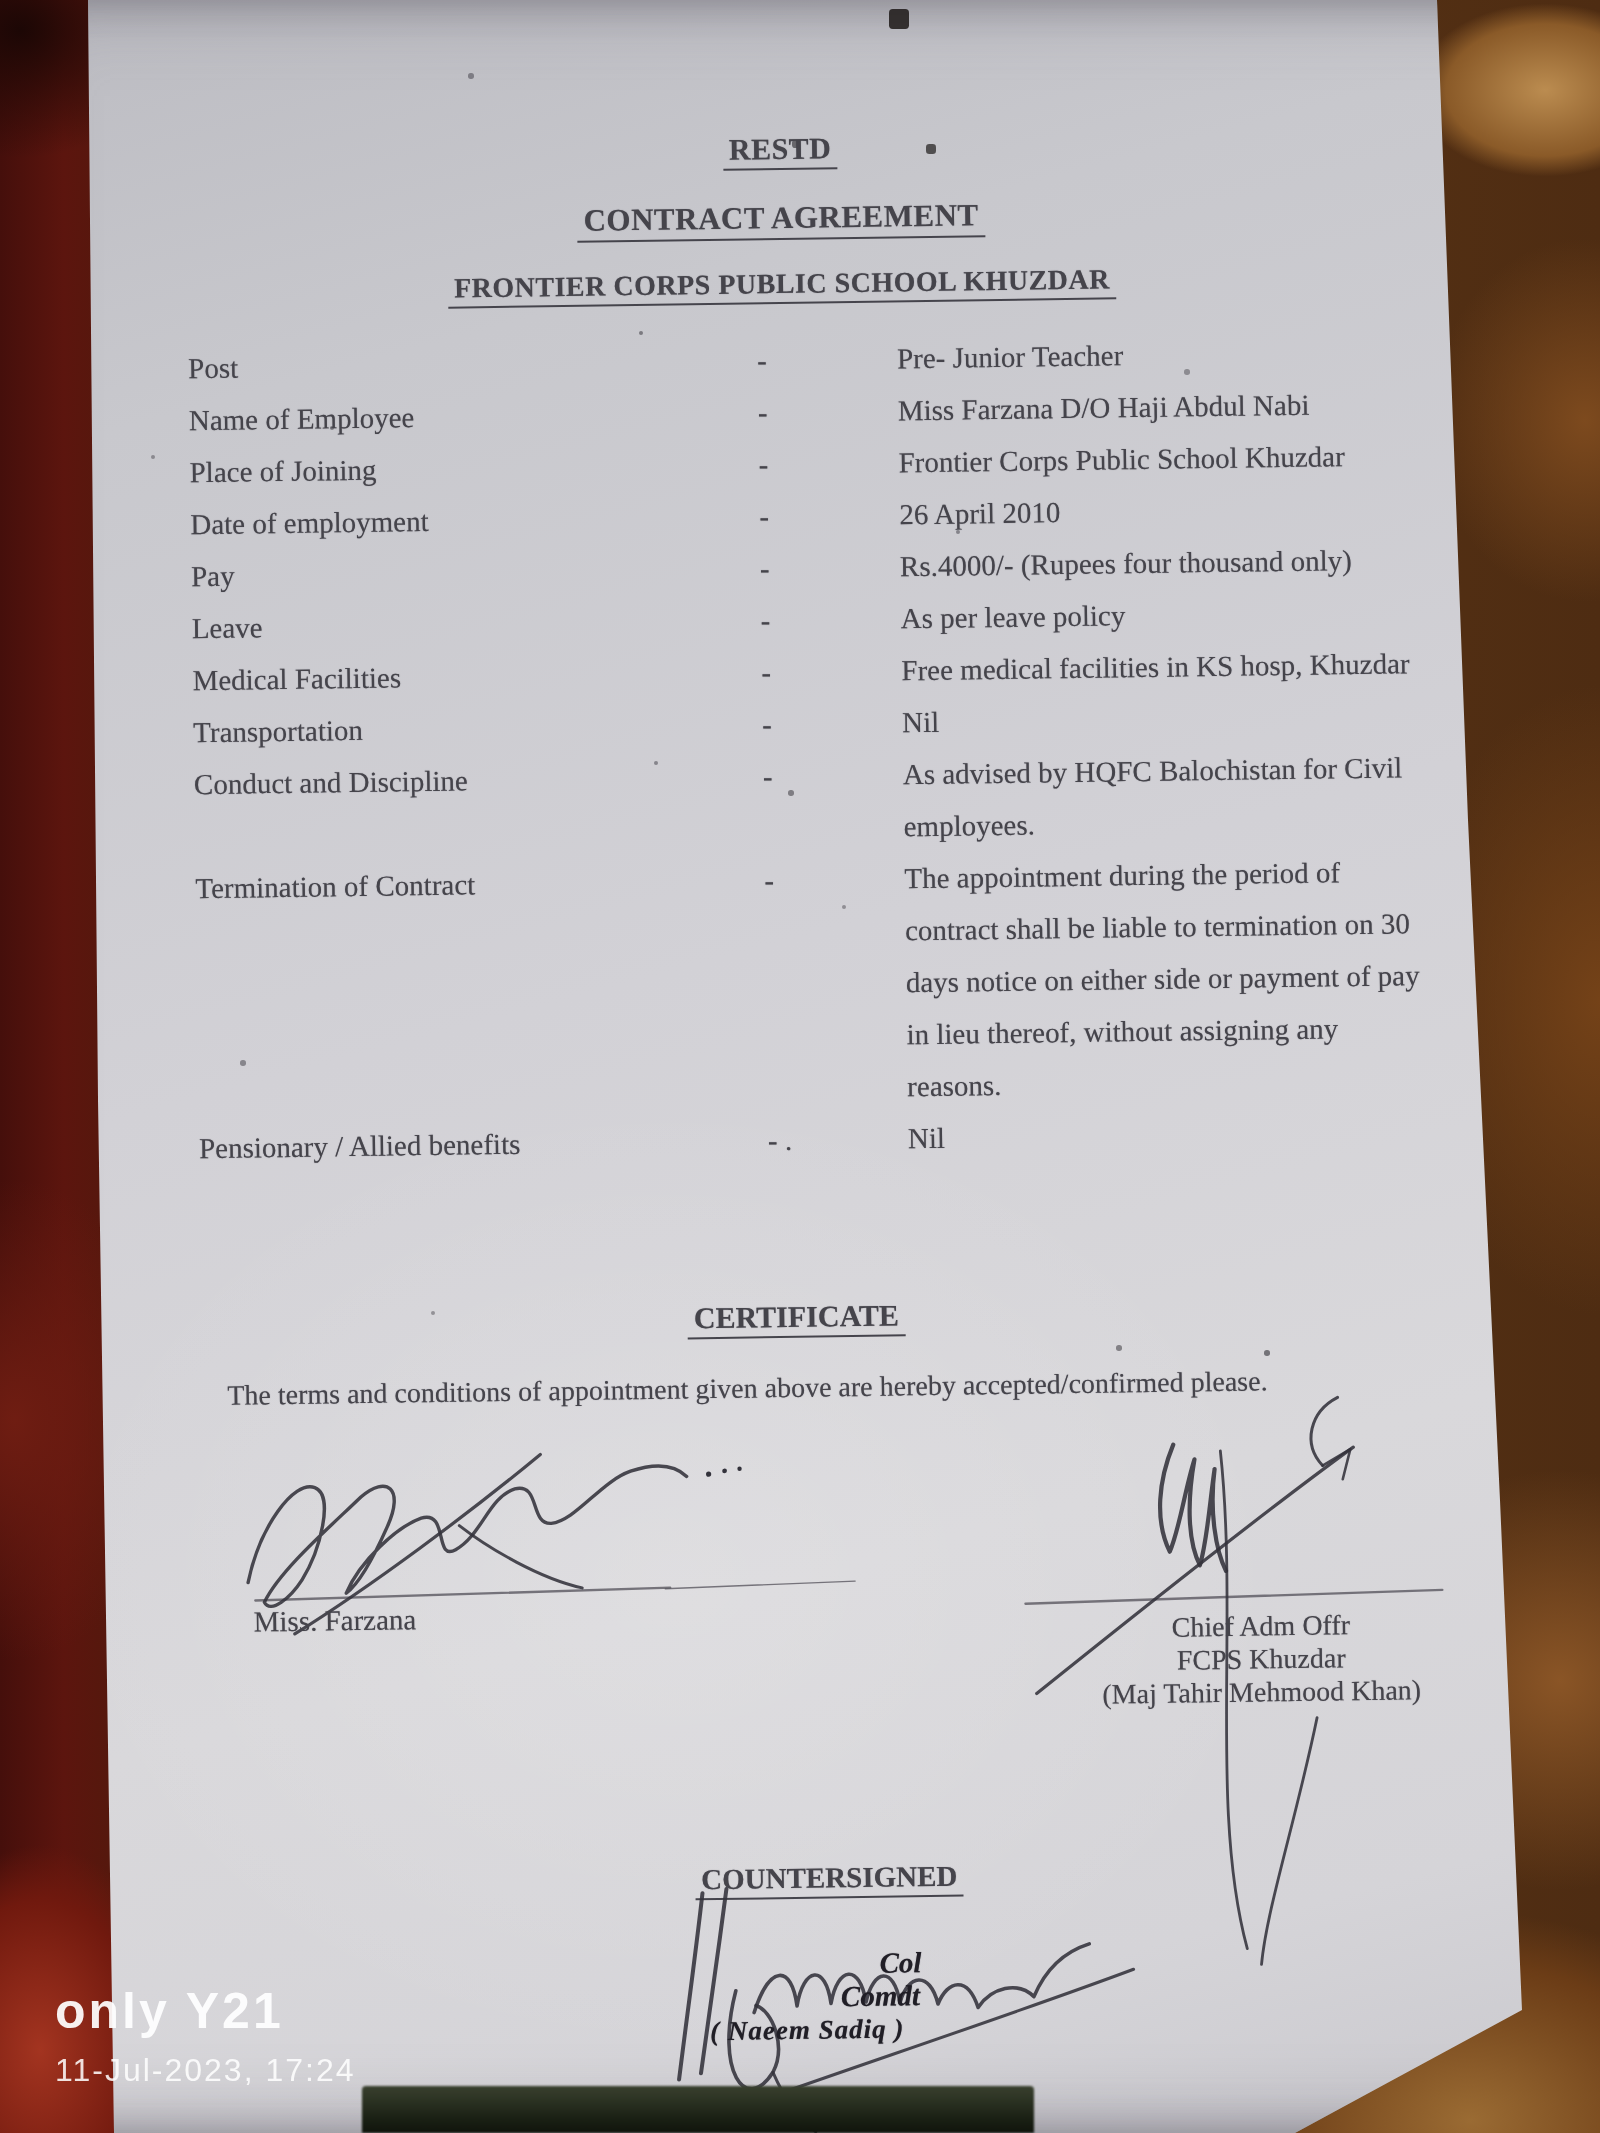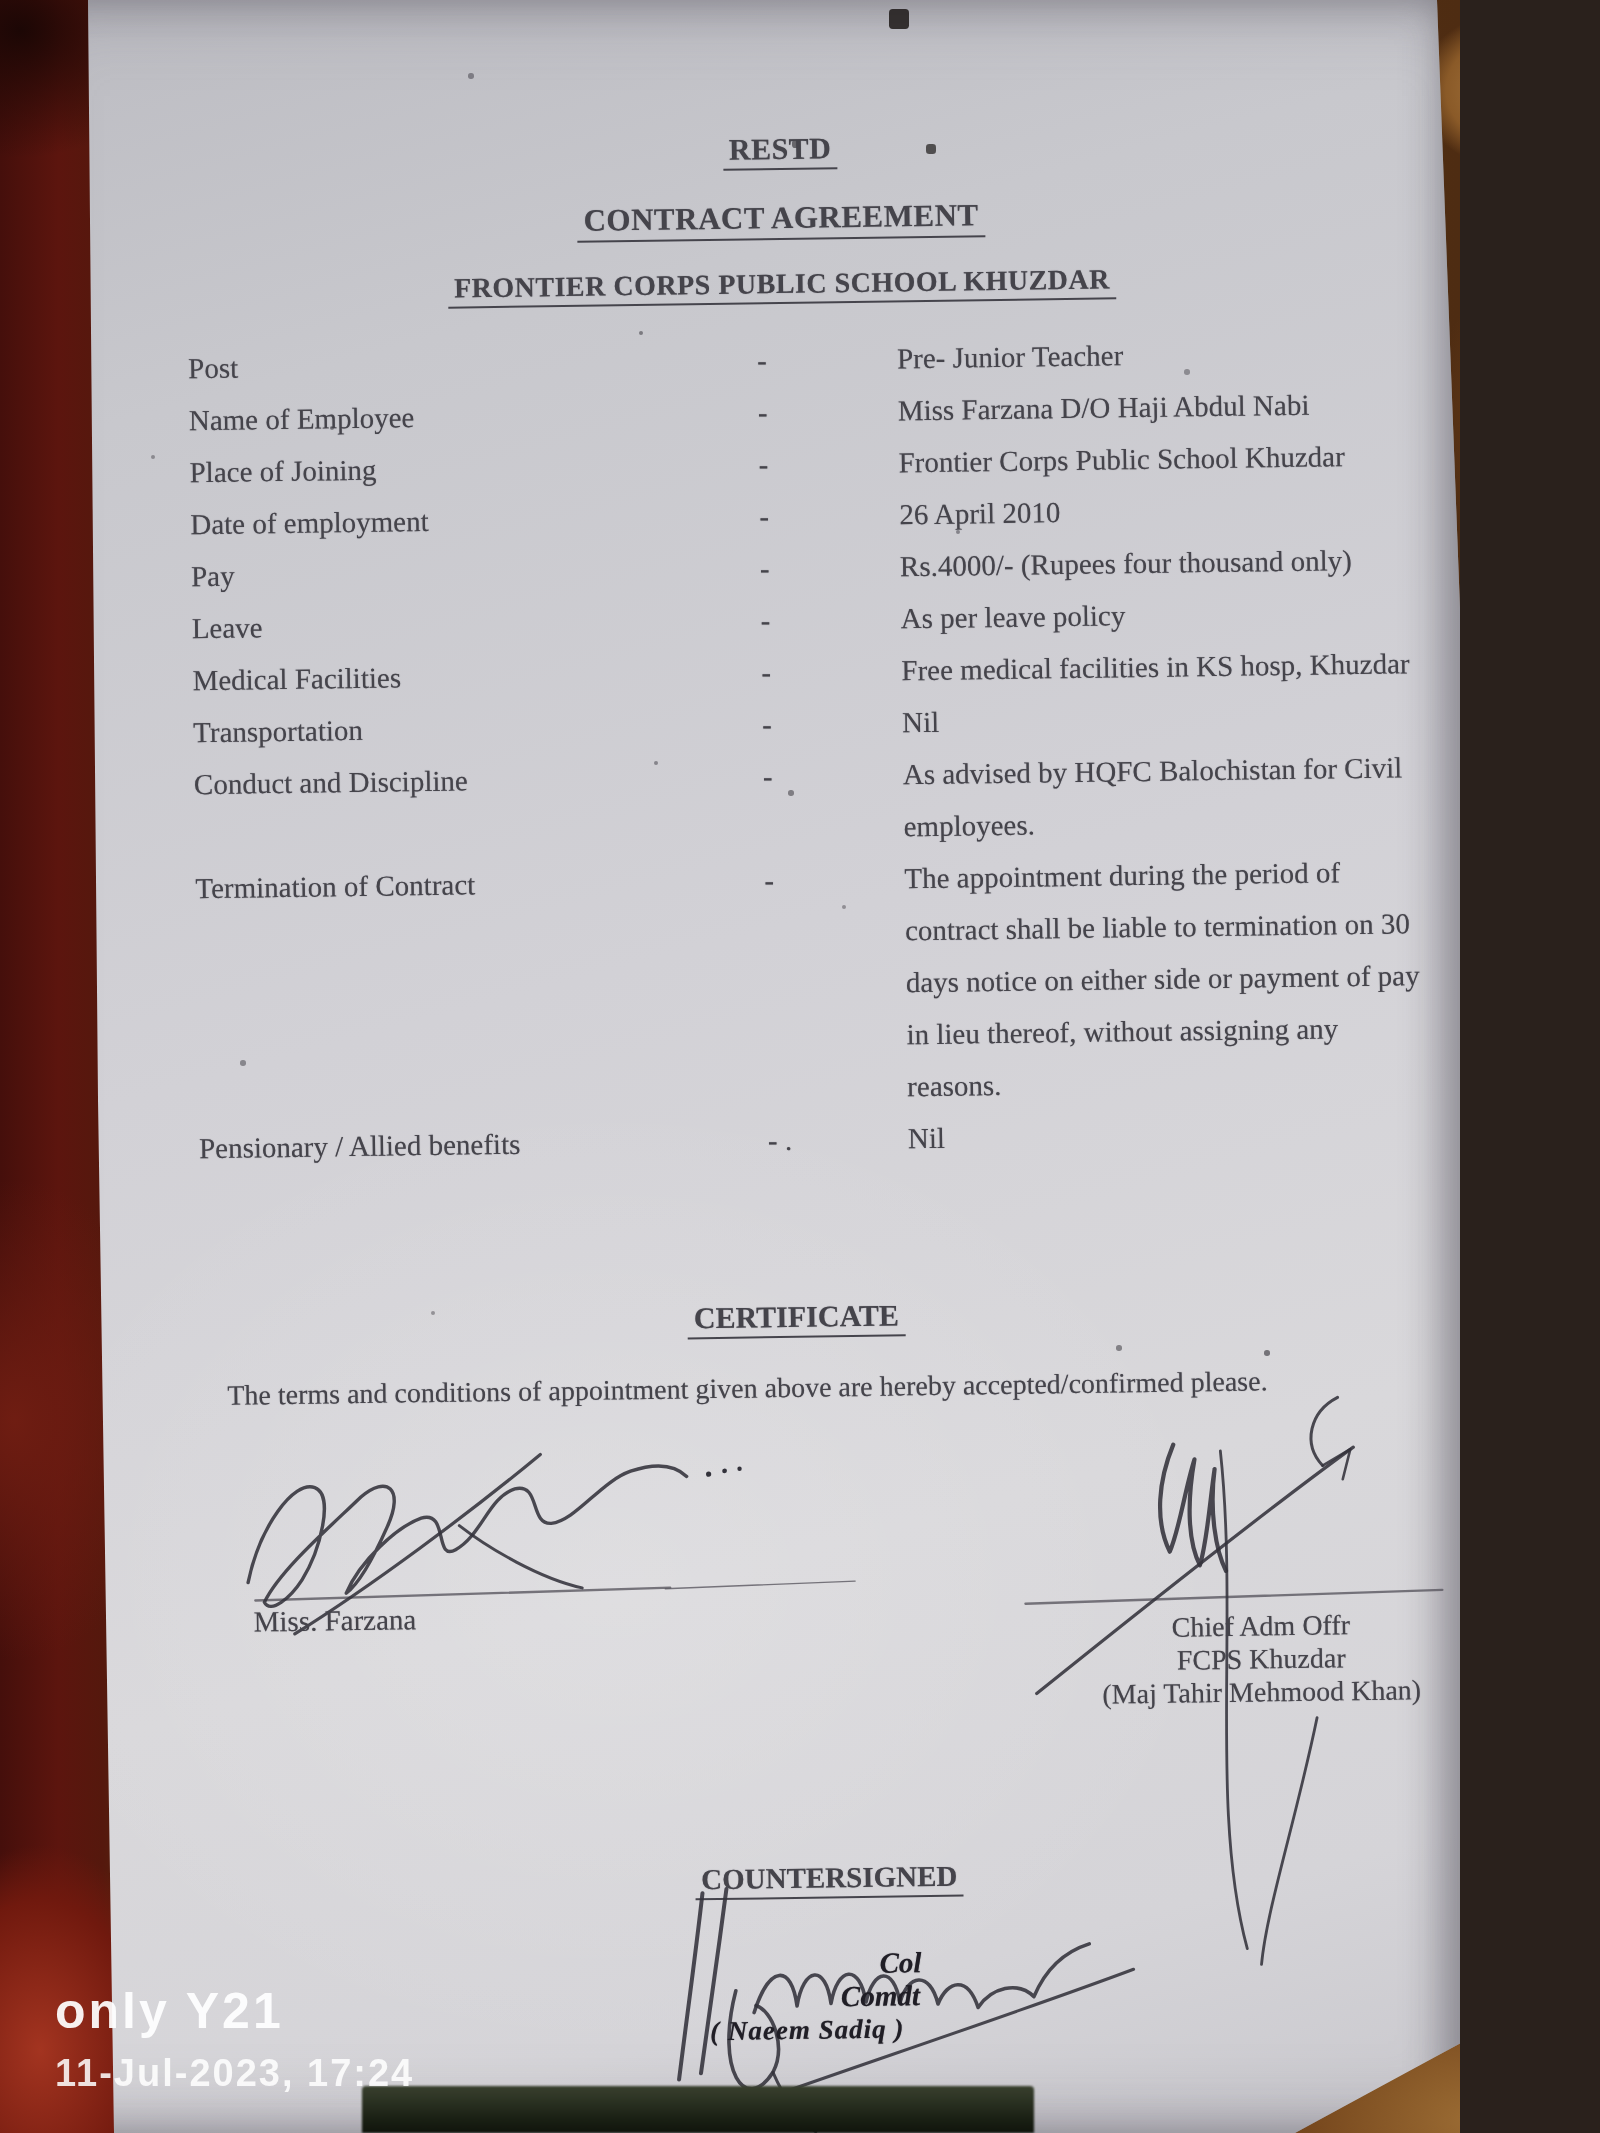--- a/index.html
+++ b/index.html
@@ -1,17 +1,17 @@
 <!DOCTYPE html>
 <html><head>
 <meta charset="utf-8">
 <style>
   html,body{margin:0;padding:0;background:#2a211c;}
   .scene{
-    position:relative;width:1460px;height:2133px;overflow:hidden;
+    position:relative;width:1600px;height:2133px;overflow:hidden;
     font-family:"Liberation Serif","DejaVu Serif",serif;
     background:
       radial-gradient(180px 120px at 1545px 90px,  #bb8c50, #8a5a28 55%, rgba(0,0,0,0) 72%),
       radial-gradient(220px 260px at 1585px 420px, #7d4a1e, rgba(0,0,0,0) 70%),
       radial-gradient(260px 420px at 1600px 1000px,#744218, rgba(0,0,0,0) 75%),
       radial-gradient(300px 300px at 1560px 1680px,#8a5526, rgba(0,0,0,0) 70%),
       radial-gradient(360px 260px at 1470px 2120px,#9a6b33, #6b3c16 60%, rgba(0,0,0,0) 80%),
       radial-gradient(170px 250px at 40px 2050px,  #a33420, #70190e 60%, rgba(0,0,0,0) 82%),
       radial-gradient(220px 320px at 15px 1420px,  #6f1d12, rgba(0,0,0,0) 75%),
       radial-gradient(200px 160px at 20px 30px,    #1c0705, rgba(0,0,0,0) 80%),
@@ -79,21 +79,21 @@
   .stamp .s1{margin-right:6px;}
   .stamp .s2{margin-right:8px;}
   .stamp .s3{margin-right:24px;font-size:27px;letter-spacing:1px;}
   
   .dark-bar{position:absolute;left:362px;top:2086px;width:672px;height:47px;
             background:linear-gradient(180deg,#39402e,#1a2014 70%,#10140c);
             filter:blur(1.2px);border-radius:4px 4px 0 0;}
   .watermark{position:absolute;left:55px;top:1982px;color:rgba(255,255,255,.93);
              font-family:"Liberation Sans","DejaVu Sans",sans-serif;}
   .wm-device{font-size:50px;font-weight:bold;letter-spacing:3px;}
-  .wm-date{margin-top:12px;font-size:38px;font-weight:700;letter-spacing:2px;color:rgba(255,255,255,.86);}
+  .wm-date{margin-top:12px;font-size:32px;font-weight:400;letter-spacing:2px;color:rgba(255,255,255,.86);}
 </style>
 </head>
 <body>
 
 <div class="scene">
 
   <div class="paper"></div>
   <div class="specks"></div>
 
   <div class="doc">

